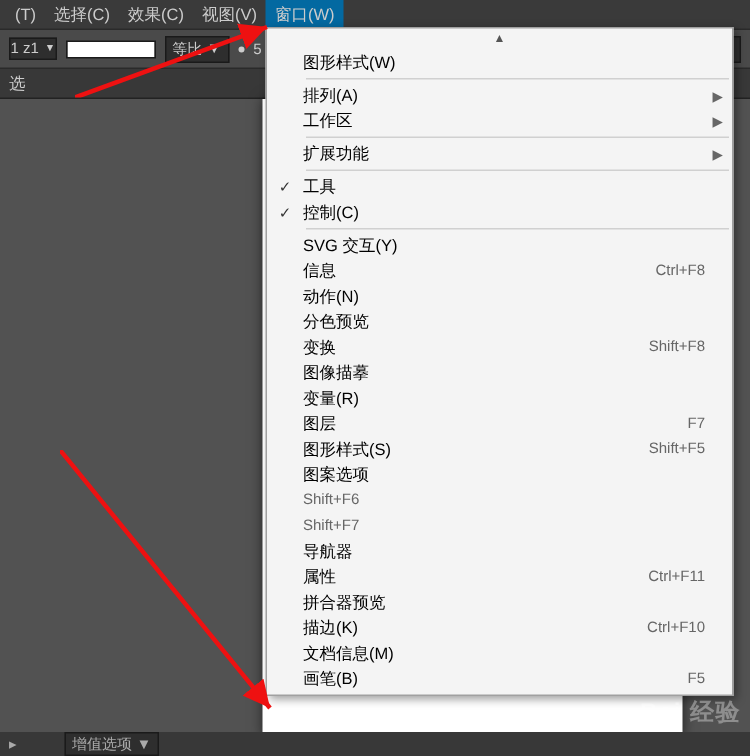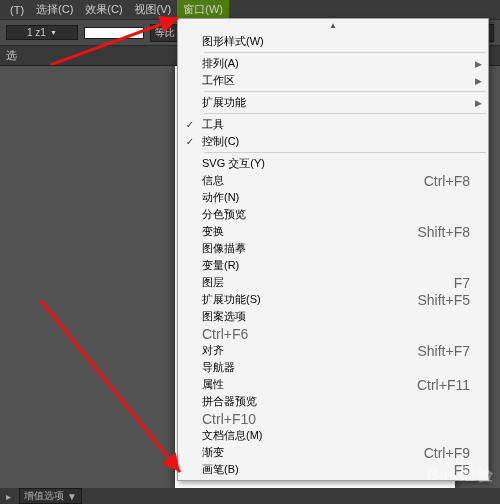--- a/index.html
+++ b/index.html
@@ -19,37 +19,37 @@
     align-items: center;
     padding-left: 4px;
     border-bottom: 1px solid #2a2a2a;
   }
   .menubar-item {
     padding: 2px 6px;
     color: #ccc;
     cursor: default;
   }
   .menubar-item.open {
-    background: #4d7c0f;
+    background: #0369a1;
   }
   .toolbar {
     height: 26px;
     background: #4a4a4a;
     display: flex;
     align-items: center;
     gap: 6px;
     padding: 0 6px;
     border-bottom: 1px solid #2a2a2a;
   }
   .tool-select {
     background: #2e2e2e;
     border: 1px solid #1a1a1a;
     color: #ccc;
     font-size: 10px;
-    padding: 1px 20px;
+    padding: 1px 0;
     display: flex;
     align-items: center;
     gap: 4px;
   }
   .tool-select .caret { font-size: 7px; }
   .stroke-bar {
     width: 60px; height: 12px;
     background: linear-gradient(#fff,#fff);
     border: 1px solid #1a1a1a;
   }
@@ -99,21 +99,21 @@
     left: 0; right: 0; bottom: 0;
     height: 16px;
     background: #383838;
     display: flex; align-items: center;
     padding: 0 6px;
     font-size: 10px; color: #aaa;
     gap: 8px;
   }
   .status-sel {
     background: #2e2e2e; border: 1px solid #1a1a1a;
-    padding: 0 4px; display: flex; align-items: center; gap: 3px;
+    padding: 0 4px; display: flex; align-items: center; gap: 3px; margin-left: 24px;
   }
 
   
   .dropdown {
     position: absolute;
     left: 177px; top: 18px;
     width: 312px;
     background: #f4f4f4;
     color: #000;
     border: 1px solid #a0a0a0;
@@ -129,21 +129,21 @@
     padding: 0 18px 0 0;
     position: relative;
   }
   .dropdown .checkcol {
     width: 24px;
     display: flex; justify-content: center; align-items: center;
     font-size: 10px;
     color: #333;
   }
   .dropdown .label { flex: 1; }
-  .dropdown .shortcut { color: #666; font-size: 14px; text-align: center; }
+  .dropdown .shortcut { color: #666; font-size: 10px; text-align: center; }
   .dropdown .sub { color: #666; font-size: 9px; margin-left: 2px; position: absolute; right: 6px; }
   .dropdown .sep {
     height: 1px;
     background: #d0d0d0;
     margin: 2px 2px 2px 26px;
   }
   .dropdown .scrollup {
     text-align: center; font-size: 8px; color: #555; height: 12px;
   }
 
@@ -270,61 +270,56 @@
       <div class="checkcol"></div>
       <div class="label">变量(R)</div>
     </div>
     <div class="row">
       <div class="checkcol"></div>
       <div class="label">图层</div>
       <div class="shortcut">F7</div>
     </div>
     <div class="row">
       <div class="checkcol"></div>
-      <div class="label">扩展功能(S)</div>
+      <div class="label">图形样式(S)</div>
       <div class="shortcut">Shift+F5</div>
     </div>
     <div class="row">
       <div class="checkcol"></div>
       <div class="label">图案选项</div>
     </div>
     <div class="row">
       <div class="checkcol"></div>
-      <div class="shortcut">Ctrl+F6</div>
-    </div>
-    <div class="row">
-      <div class="checkcol"></div>
-      <div class="label">对齐</div>
+      <div class="shortcut">Shift+F6</div>
+    </div>
+    <div class="row">
+      <div class="checkcol"></div>
       <div class="shortcut">Shift+F7</div>
     </div>
     <div class="row">
       <div class="checkcol"></div>
       <div class="label">导航器</div>
     </div>
     <div class="row">
       <div class="checkcol"></div>
       <div class="label">属性</div>
       <div class="shortcut">Ctrl+F11</div>
     </div>
     <div class="row">
       <div class="checkcol"></div>
       <div class="label">拼合器预览</div>
     </div>
     <div class="row">
       <div class="checkcol"></div>
+      <div class="label">描边(K)</div>
       <div class="shortcut">Ctrl+F10</div>
     </div>
     <div class="row">
       <div class="checkcol"></div>
       <div class="label">文档信息(M)</div>
-    </div>
-    <div class="row">
-      <div class="checkcol"></div>
-      <div class="label">渐变</div>
-      <div class="shortcut">Ctrl+F9</div>
     </div>
     <div class="row">
       <div class="checkcol"></div>
       <div class="label">画笔(B)</div>
       <div class="shortcut">F5</div>
     </div>
   </div>
 
 <svg class="arrow arrow1" viewBox="0 0 140 50">
   <defs>

